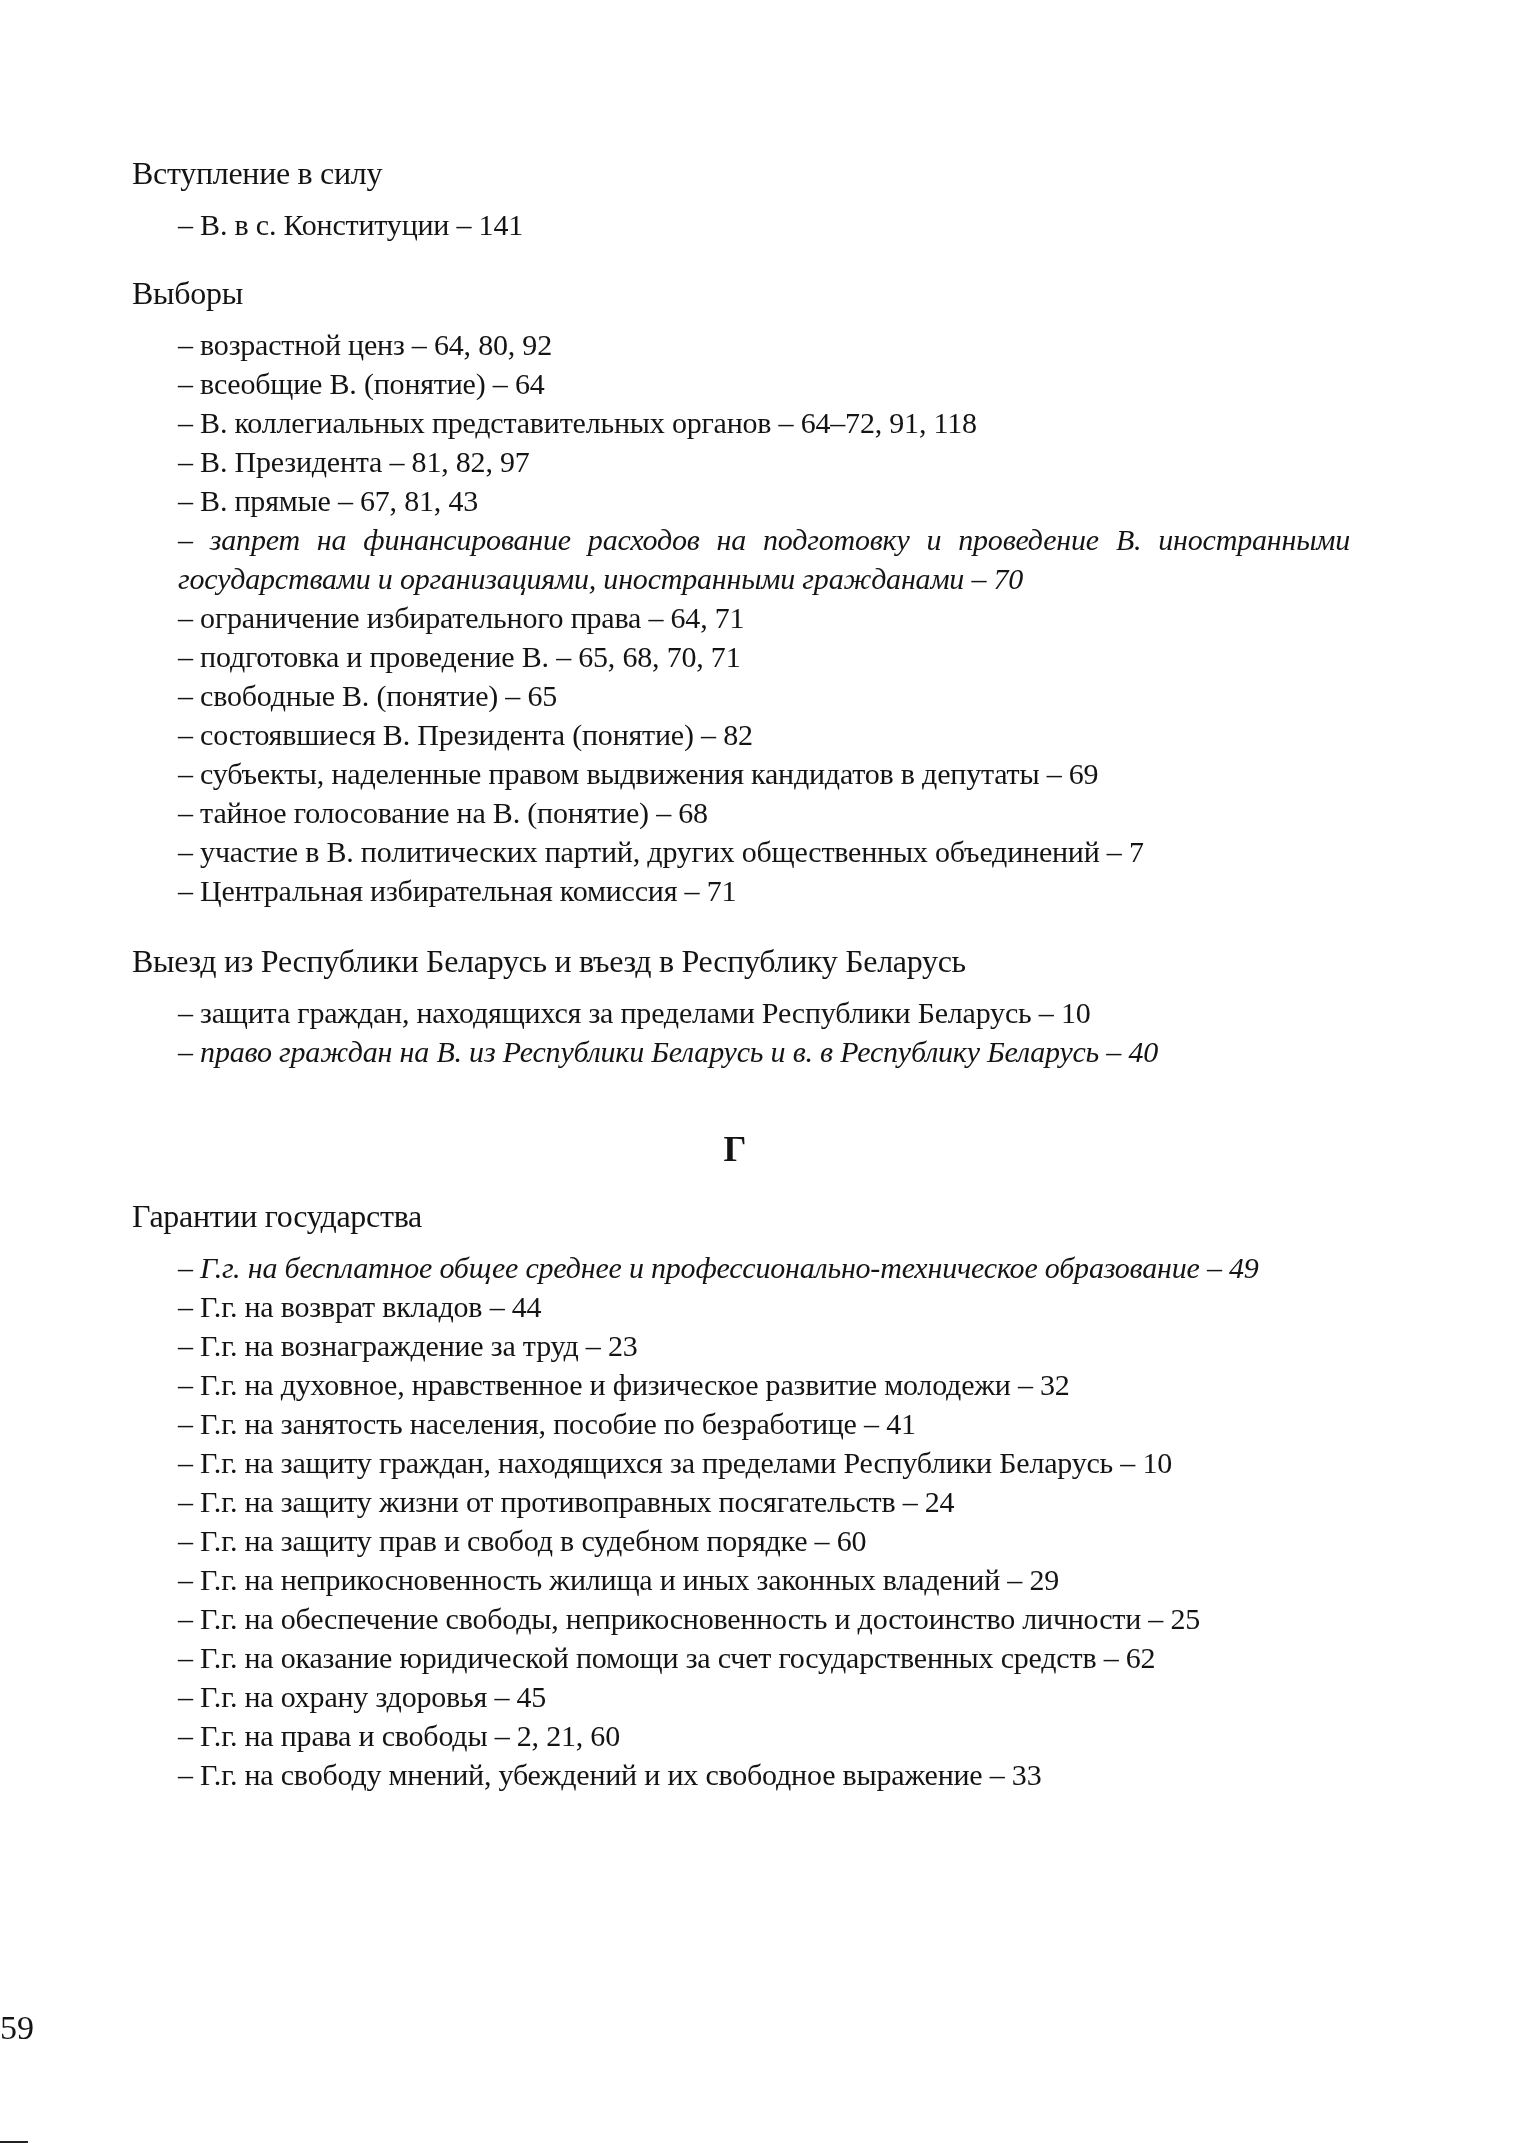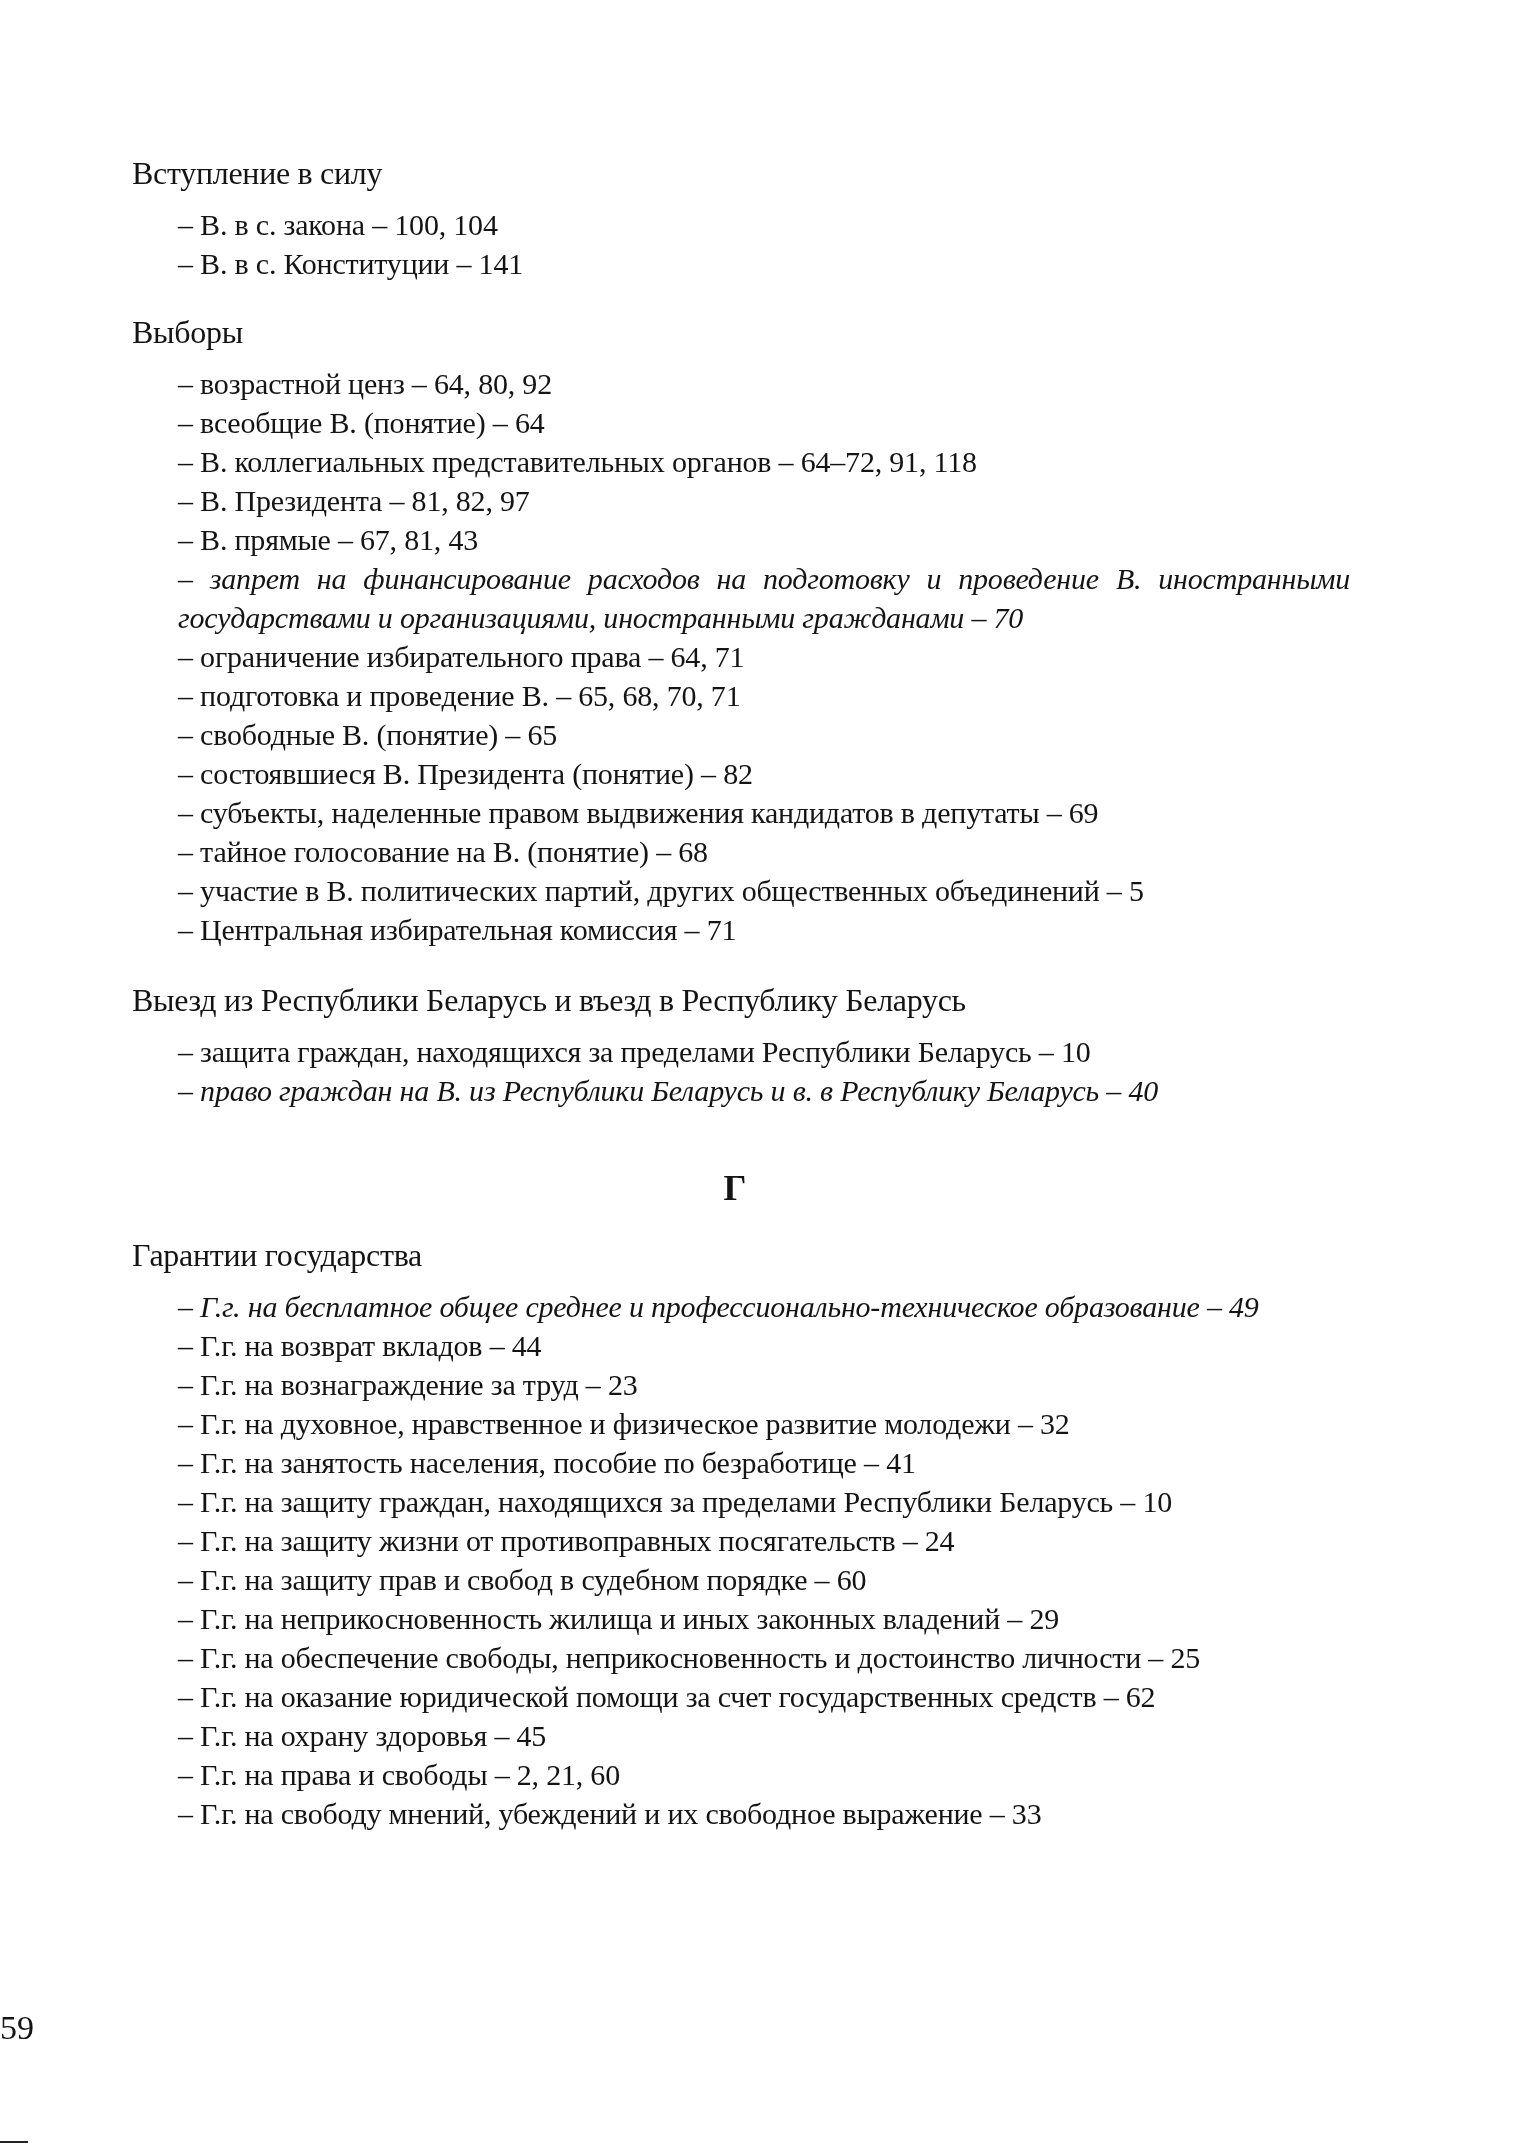--- a/index.html
+++ b/index.html
@@ -75,21 +75,20 @@
     }
   </style>
 </head>
 <body>
 
 <div class="page">
 
   <section class="entry">
     <h3 class="entry-heading">Вступление в силу</h3>
     <ul class="sub-list">
-      <li class="sub-item">– В. в с. закона – 100, 104</li>
       <li class="sub-item">– В. в с. Конституции – 141</li>
     </ul>
   </section>
 
   <div class="gap-small"></div>
 
   <section class="entry">
     <h3 class="entry-heading">Выборы</h3>
     <ul class="sub-list">
       <li class="sub-item">– возрастной ценз – 64, 80, 92</li>
@@ -97,21 +96,21 @@
       <li class="sub-item">– В. коллегиальных представительных органов – 64–72, 91, 118</li>
       <li class="sub-item">– В. Президента – 81, 82, 97</li>
       <li class="sub-item">– В. прямые – 67, 81, 43</li>
       <li class="sub-item wrap">– запрет на финансирование расходов на подготовку и проведение В. иностранными государствами и организациями, иностранными гражданами – 70</li>
       <li class="sub-item">– ограничение избирательного права – 64, 71</li>
       <li class="sub-item">– подготовка и проведение В. – 65, 68, 70, 71</li>
       <li class="sub-item">– свободные В. (понятие) – 65</li>
       <li class="sub-item">– состоявшиеся В. Президента (понятие) – 82</li>
       <li class="sub-item">– субъекты, наделенные правом выдвижения кандидатов в депутаты – 69</li>
       <li class="sub-item">– тайное голосование на В. (понятие) – 68</li>
-      <li class="sub-item">– участие в В. политических партий, других общественных объединений – 5</li>
+      <li class="sub-item">– участие в В. политических партий, других общественных объединений – 7</li>
       <li class="sub-item">– Центральная избирательная комиссия – 71</li>
     </ul>
   </section>
 
   <div class="gap-medium"></div>
 
   <section class="entry">
     <h3 class="entry-heading">Выезд из Республики Беларусь и въезд в Республику Беларусь</h3>
     <ul class="sub-list">
       <li class="sub-item">– защита граждан, находящихся за пределами Республики Беларусь – 10</li>

